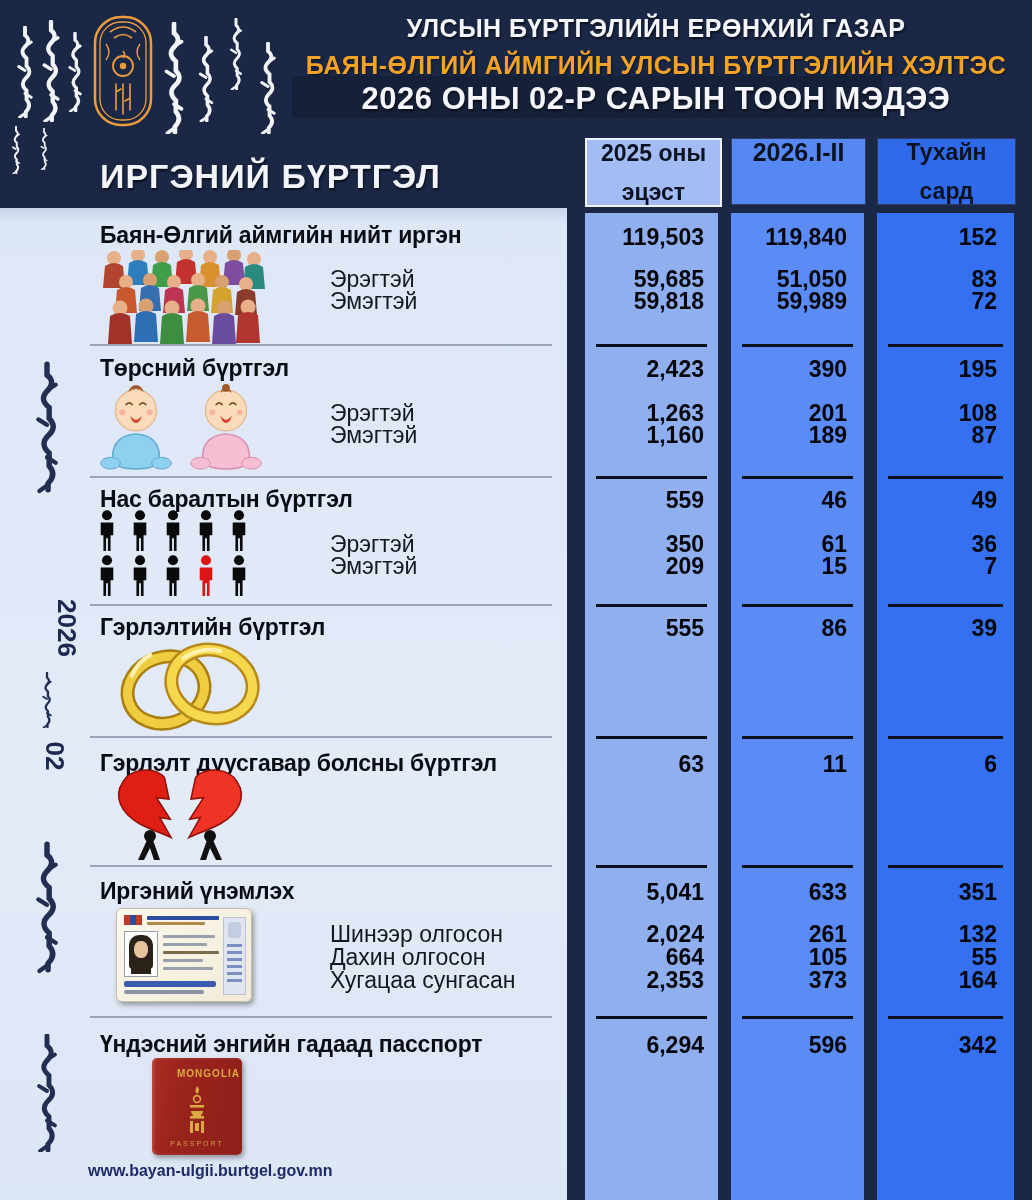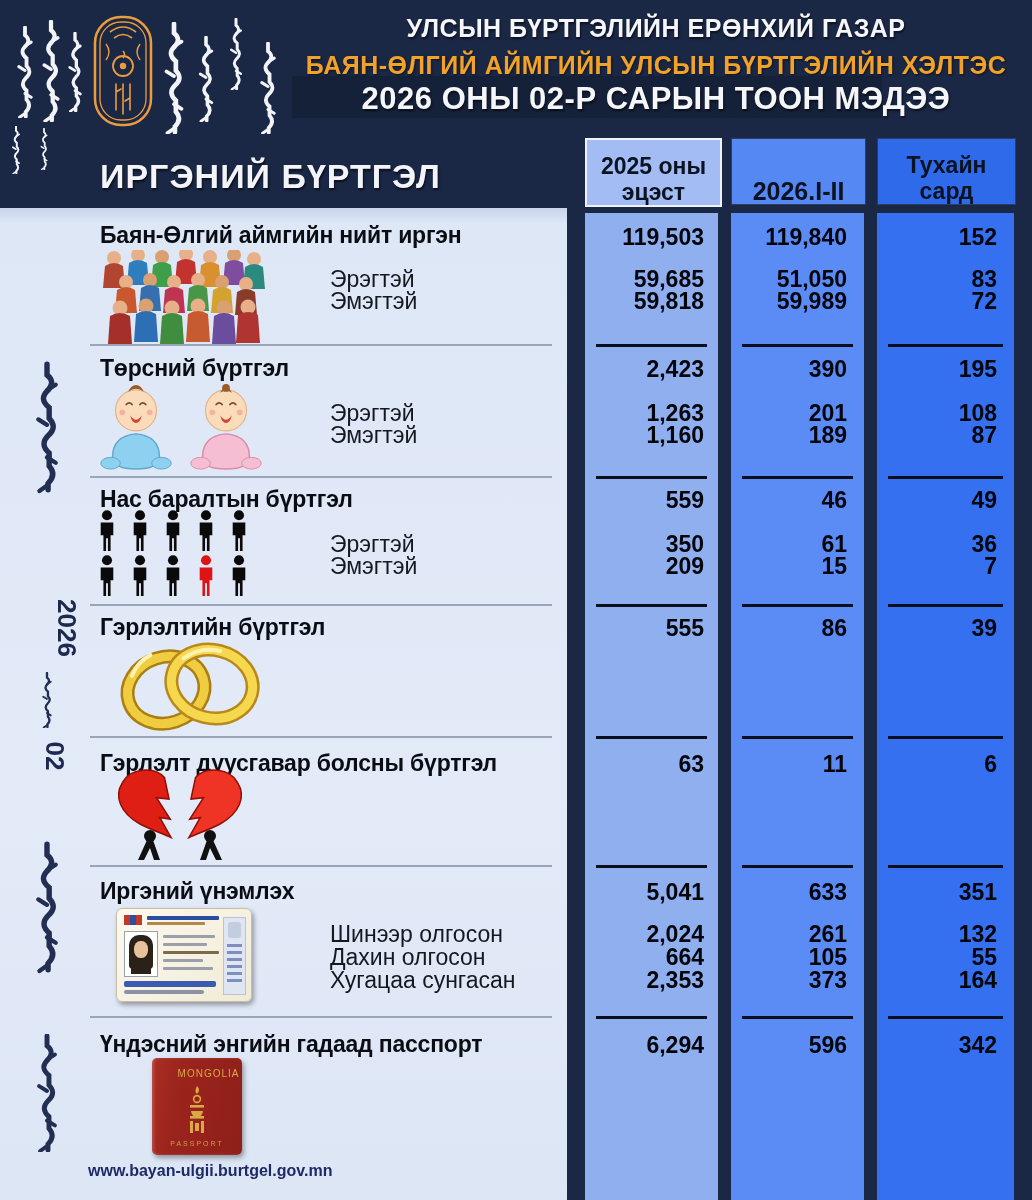--- a/index.html
+++ b/index.html
@@ -14,32 +14,32 @@
   .hdr-line1{font-size:25px;font-weight:bold;color:#f5f6fa;text-shadow:1px 2px 2px rgba(0,0,0,.55);letter-spacing:.5px;}
   .hdr-line2{font-size:25px;font-weight:bold;color:#f2a227;text-shadow:1px 1px 2px rgba(0,0,0,.5);letter-spacing:.5px;}
   .hdr-line3{font-size:31px;font-weight:bold;color:#f5f6fa;text-shadow:1px 2px 2px rgba(0,0,0,.55);letter-spacing:.5px;}
   .hdr-band{position:absolute;left:292px;top:76px;width:590px;height:42px;background:rgba(0,0,0,.16);}
   .panel-title{font-size:34px;font-weight:bold;color:#f2f4f9;letter-spacing:1px;text-shadow:1px 2px 2px rgba(0,0,0,.6);}
   
   .light-panel{position:absolute;left:0;top:208px;width:567px;height:992px;
     background:linear-gradient(180deg,#c7d4ea 0,#dee7f6 16px,#e3eaf8 60%,#dde6f5 100%);}
   
   .col{position:absolute;top:213px;height:987px;}
-  .colhead{position:absolute;top:138px;height:65px;display:flex;flex-direction:column;align-items:center;justify-content:flex-end;line-height:26px;}
+  .colhead{position:absolute;top:138px;height:65px;display:flex;flex-direction:column;align-items:center;justify-content:space-between;line-height:26px;}
   .colhead .l1,.colhead .l2{font-weight:bold;color:#0b1322;font-size:23px;}
   .num{position:absolute;font-weight:bold;font-size:23px;color:#04060c;text-align:right;line-height:26px;}
   .sec-title{position:absolute;font-weight:bold;font-size:23px;color:#0a0d14;line-height:26px;letter-spacing:-.2px;}
   .sub{position:absolute;font-size:23px;color:#14181f;line-height:26px;}
   .colsep{position:absolute;height:3px;background:#0a0f1d;}
   .pansep{position:absolute;height:2px;background:#9aa5ba;left:90px;width:462px;}
   .footer-url{font-size:16px;font-weight:bold;color:#1d2a66;}
   
   .passport{position:absolute;border-radius:5px;background:linear-gradient(100deg,#ab2e24 0,#9b241d 30%,#8e1f19 100%);
     box-shadow:inset 2px 0 3px rgba(255,255,255,.18), 2px 3px 5px rgba(0,0,0,.35);}
-  .passport .ptop{position:absolute;left:12px;right:0;top:10px;text-align:center;font-size:10px;font-weight:normal;color:#d9a944;letter-spacing:1px;padding-left:11px;}
+  .passport .ptop{position:absolute;left:12px;right:0;top:10px;text-align:center;font-size:10px;font-weight:bold;color:#d9a944;letter-spacing:1px;padding-left:11px;}
   .passport .pbot{position:absolute;left:0;right:0;bottom:8px;text-align:center;font-size:7px;color:#caa04a;letter-spacing:2px;}
   
   .idcard{position:absolute;border-radius:6px;background:linear-gradient(135deg,#fdf9ee,#f1ead6);
     border:1px solid #c6bfa6;box-shadow:2px 3px 5px rgba(0,0,0,.35);}
   .idcard .bar{position:absolute;background:#9aa0ab;height:3px;border-radius:1px;}
 </style>
 </head>
 <body>
 
 <div class="page">

